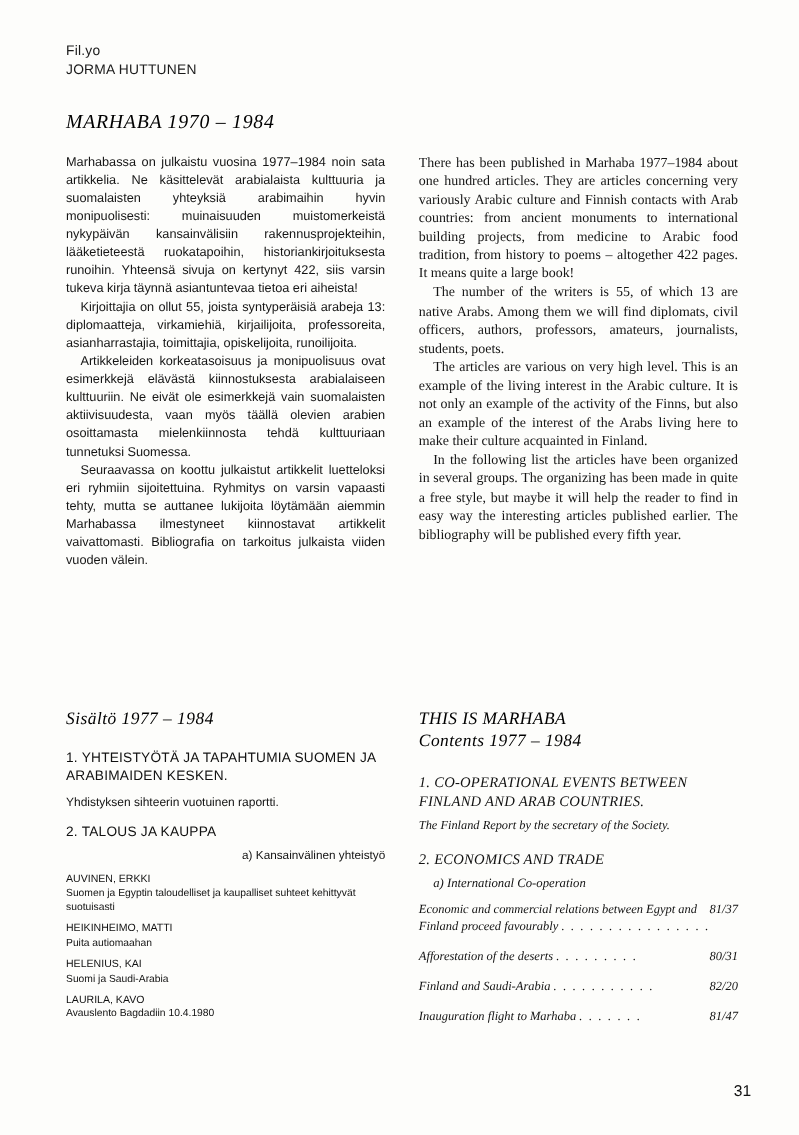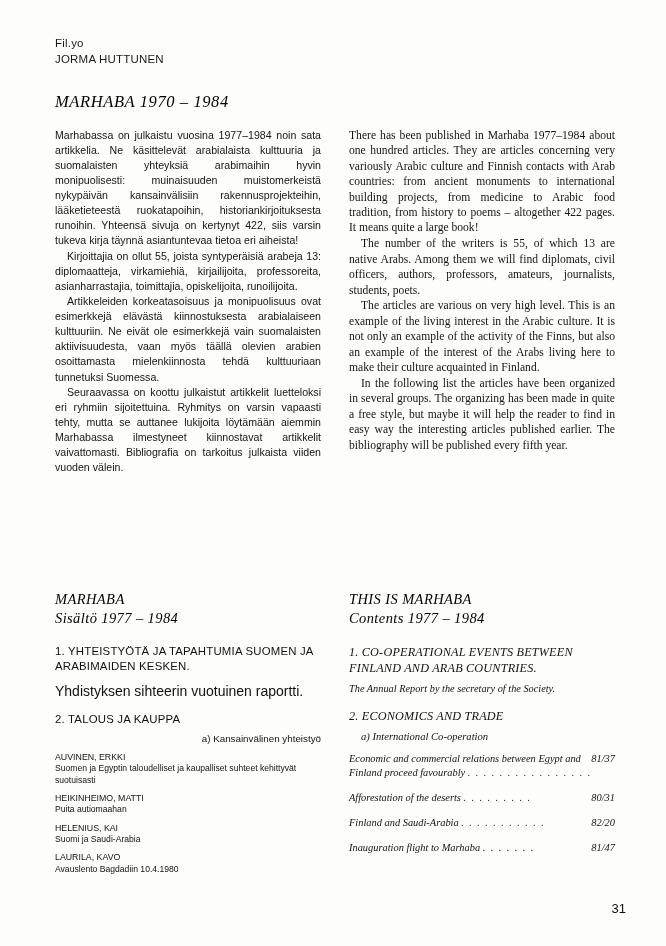--- a/index.html
+++ b/index.html
@@ -115,21 +115,21 @@
     font-family: "Liberation Serif", serif;
     font-style: italic;
     font-size: 12.2px;
     line-height: 1.34;
     margin-top: 8px;
     margin-bottom: 6px;
     letter-spacing: 0.2px;
   }
   .item-note {
     font-family: "Liberation Sans", sans-serif;
-    font-size: 14px;
+    font-size: 10px;
     line-height: 1.4;
     margin: 8px 0 10px 0;
   }
   .item-note-it {
     font-family: "Liberation Serif", serif;
     font-style: italic;
     font-size: 10.3px;
     line-height: 1.35;
     margin: 4px 0 12px 0;
   }
@@ -205,21 +205,20 @@
       <p class="para first">There has been published in Marhaba 1977–1984 about one hundred articles.  They are articles concerning very variously Arabic culture and Finnish contacts with Arab countries: from ancient monuments to international building projects, from medicine to Arabic food tradition, from history to poems – altogether 422 pages.  It means quite a large book!</p>
       <p class="para">The number of the writers is 55, of which 13 are native Arabs.   Among them we will find diplomats, civil officers, authors, professors, amateurs, journalists, students, poets.</p>
       <p class="para">The articles are various on very high level.  This is an example of the living interest in the Arabic culture.  It is not only an example of the activity of the Finns, but also an example of the interest of the Arabs living here to make their culture acquainted in Finland.</p>
       <p class="para">In the following list the articles have been organized in several groups. The organizing has been made in quite a free style, but maybe it will help the reader to find in easy way the interesting articles published earlier.   The bibliography will be published every fifth year.</p>
     </div>
   </div>
 
   <div class="lower">
 
     <div class="lcol">
-      <div class="sec-title">MARHABA</div>
       <div class="sec-sub">Sisältö 1977 – 1984</div>
 
       <div class="item-head">1. YHTEISTYÖTÄ JA TAPAHTUMIA SUOMEN JA ARABIMAIDEN KESKEN.</div>
       <div class="item-note">Yhdistyksen sihteerin vuotuinen raportti.</div>
 
       <div class="item-head">2. TALOUS JA KAUPPA</div>
       <div class="sub-head">a)  Kansainvälinen yhteistyö</div>
 
       <div class="entry">
         <div class="entry-name">AUVINEN, ERKKI</div>
@@ -237,21 +236,21 @@
         <div class="entry-name">LAURILA, KAVO</div>
         <div class="entry-desc">Avauslento Bagdadiin 10.4.1980</div>
       </div>
     </div>
 
     <div class="lcol">
       <div class="sec-title">THIS IS MARHABA</div>
       <div class="sec-sub">Contents 1977 – 1984</div>
 
       <div class="item-head-it">1. CO-OPERATIONAL EVENTS BETWEEN FINLAND AND ARAB COUNTRIES.</div>
-      <div class="item-note-it">The Annual Report by the secretary of the Society.</div>
+      <div class="item-note-it">The Finland Report by the secretary of the Society.</div>
 
       <div class="item-head-it">2. ECONOMICS AND TRADE</div>
       <div class="sub-head-it">a)  International Co-operation</div>
 
       <div class="rentry">
         <span class="pg">81/37</span>
         <span class="txt">Economic and commercial relations between Egypt and Finland proceed favourably</span>
         <span class="dots">. . . . . . . . . . . . . . . .</span>
       </div>
       <div class="rentry">

